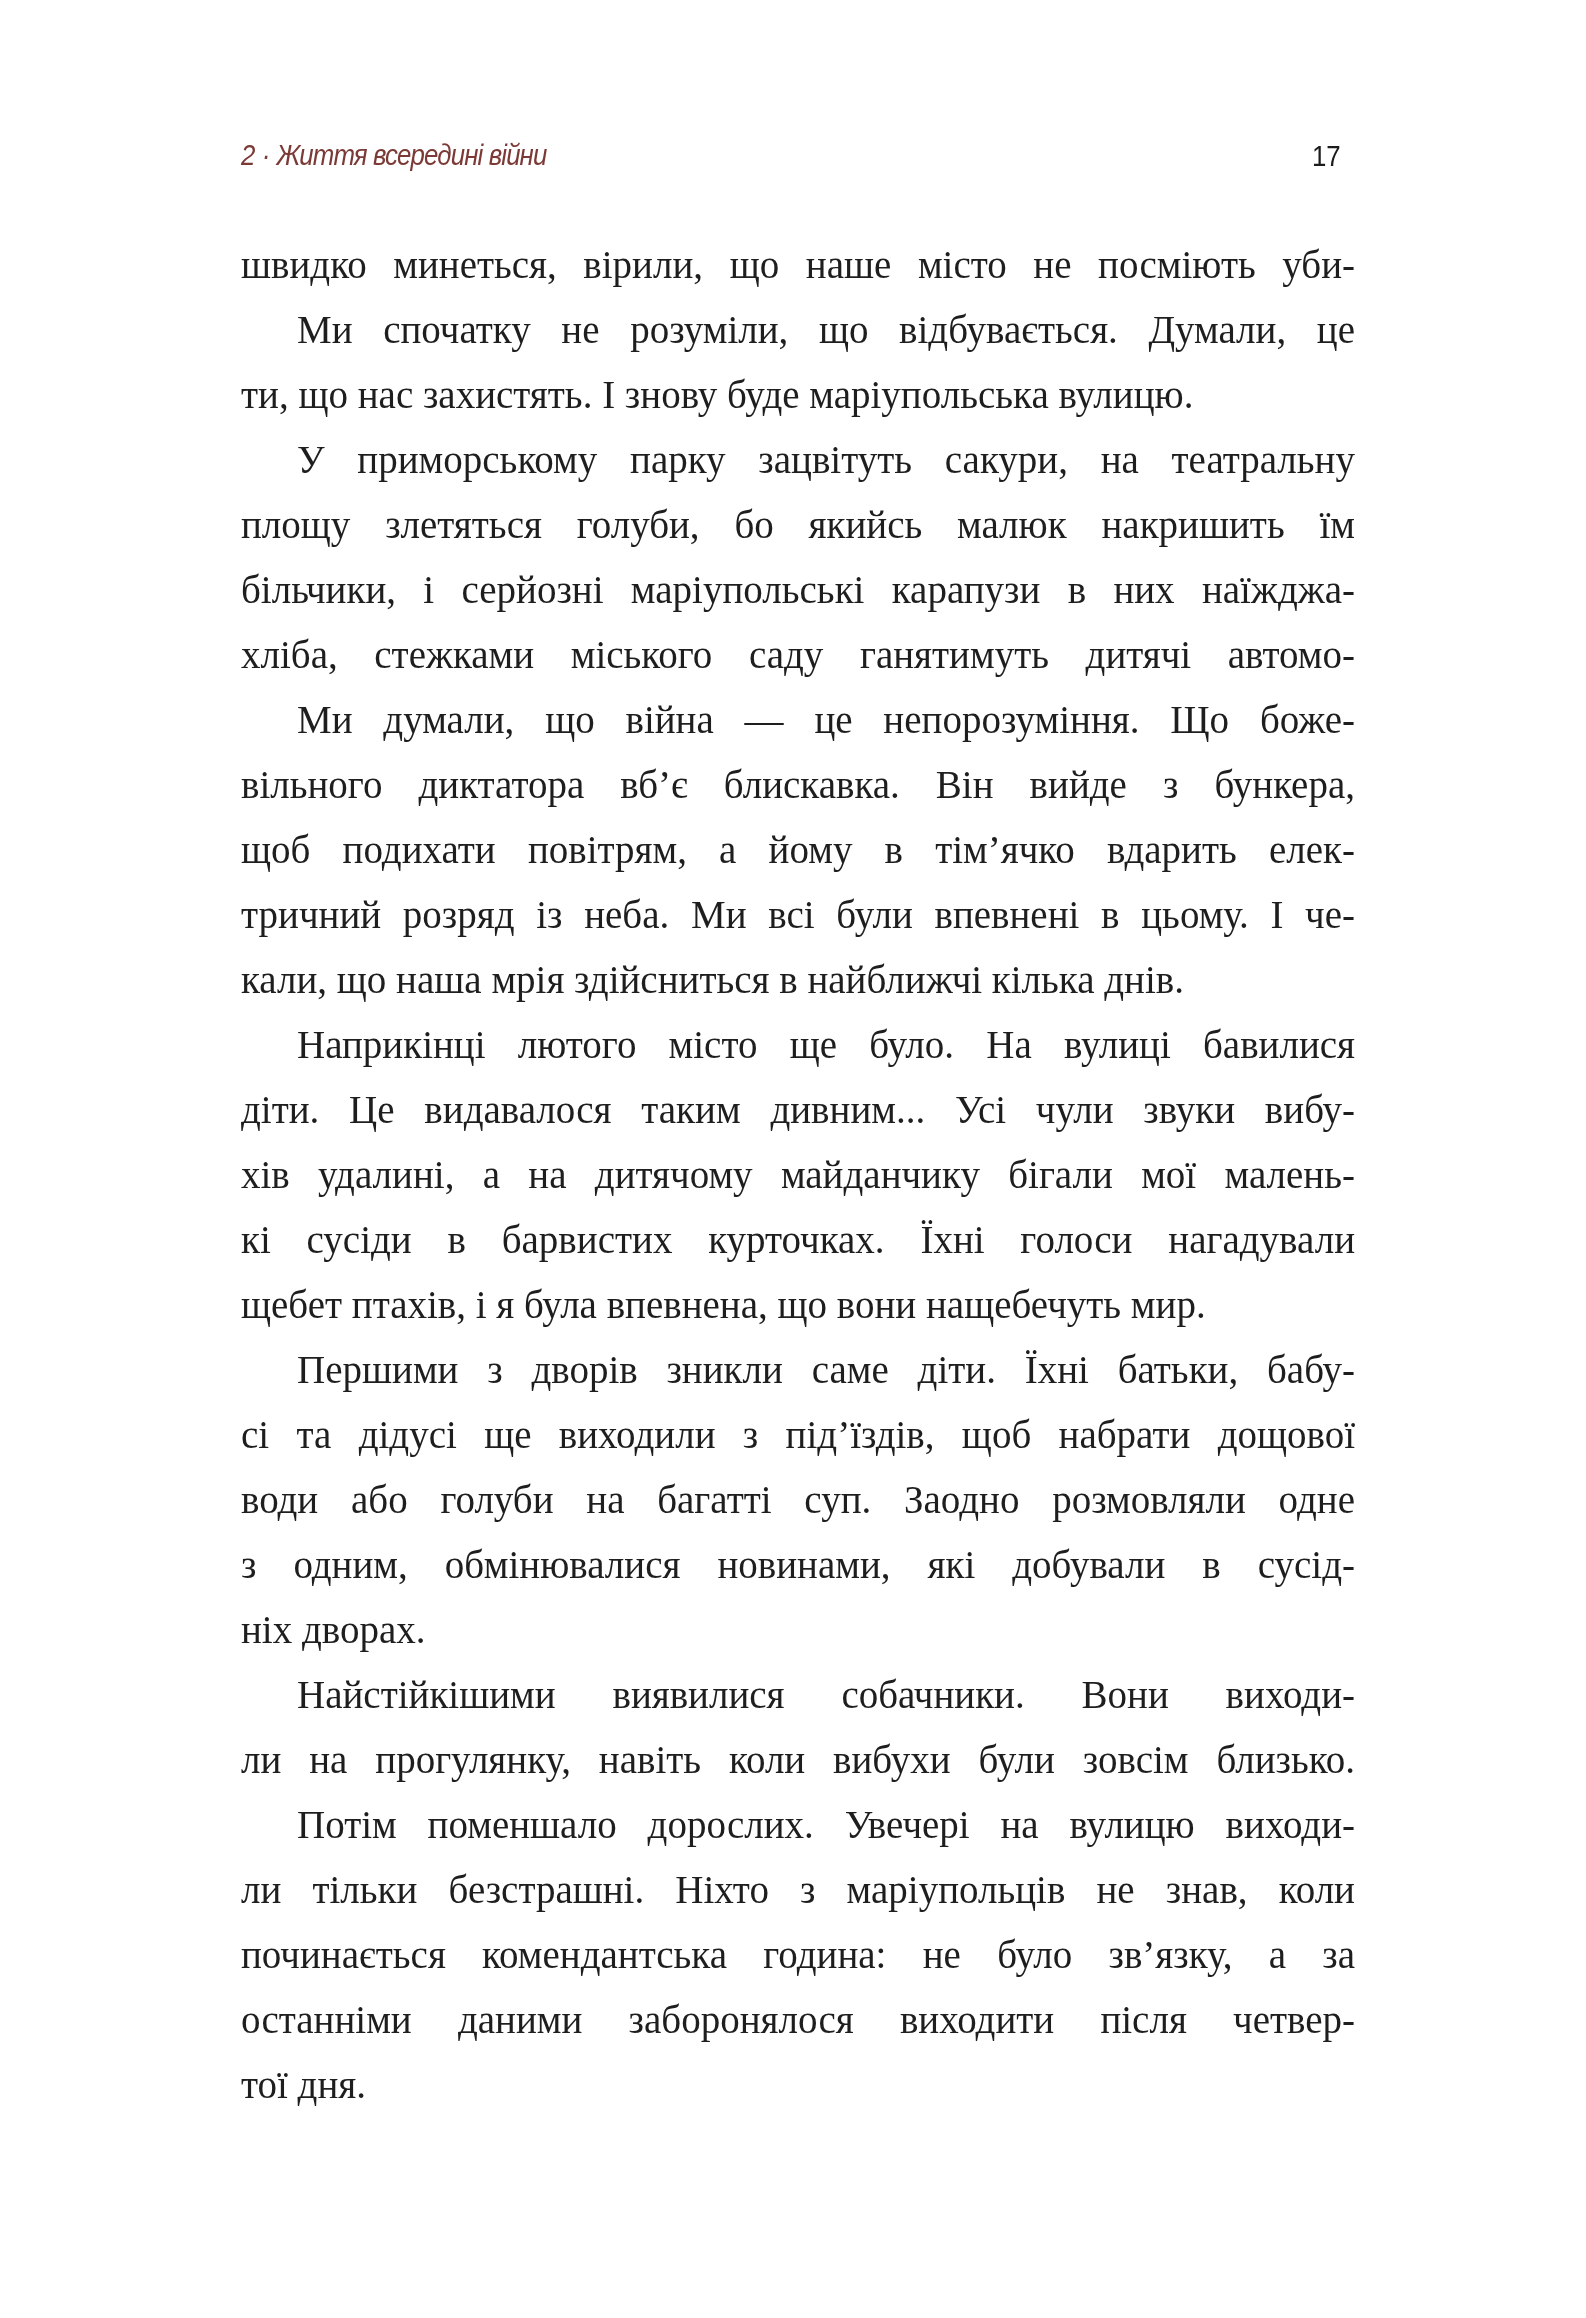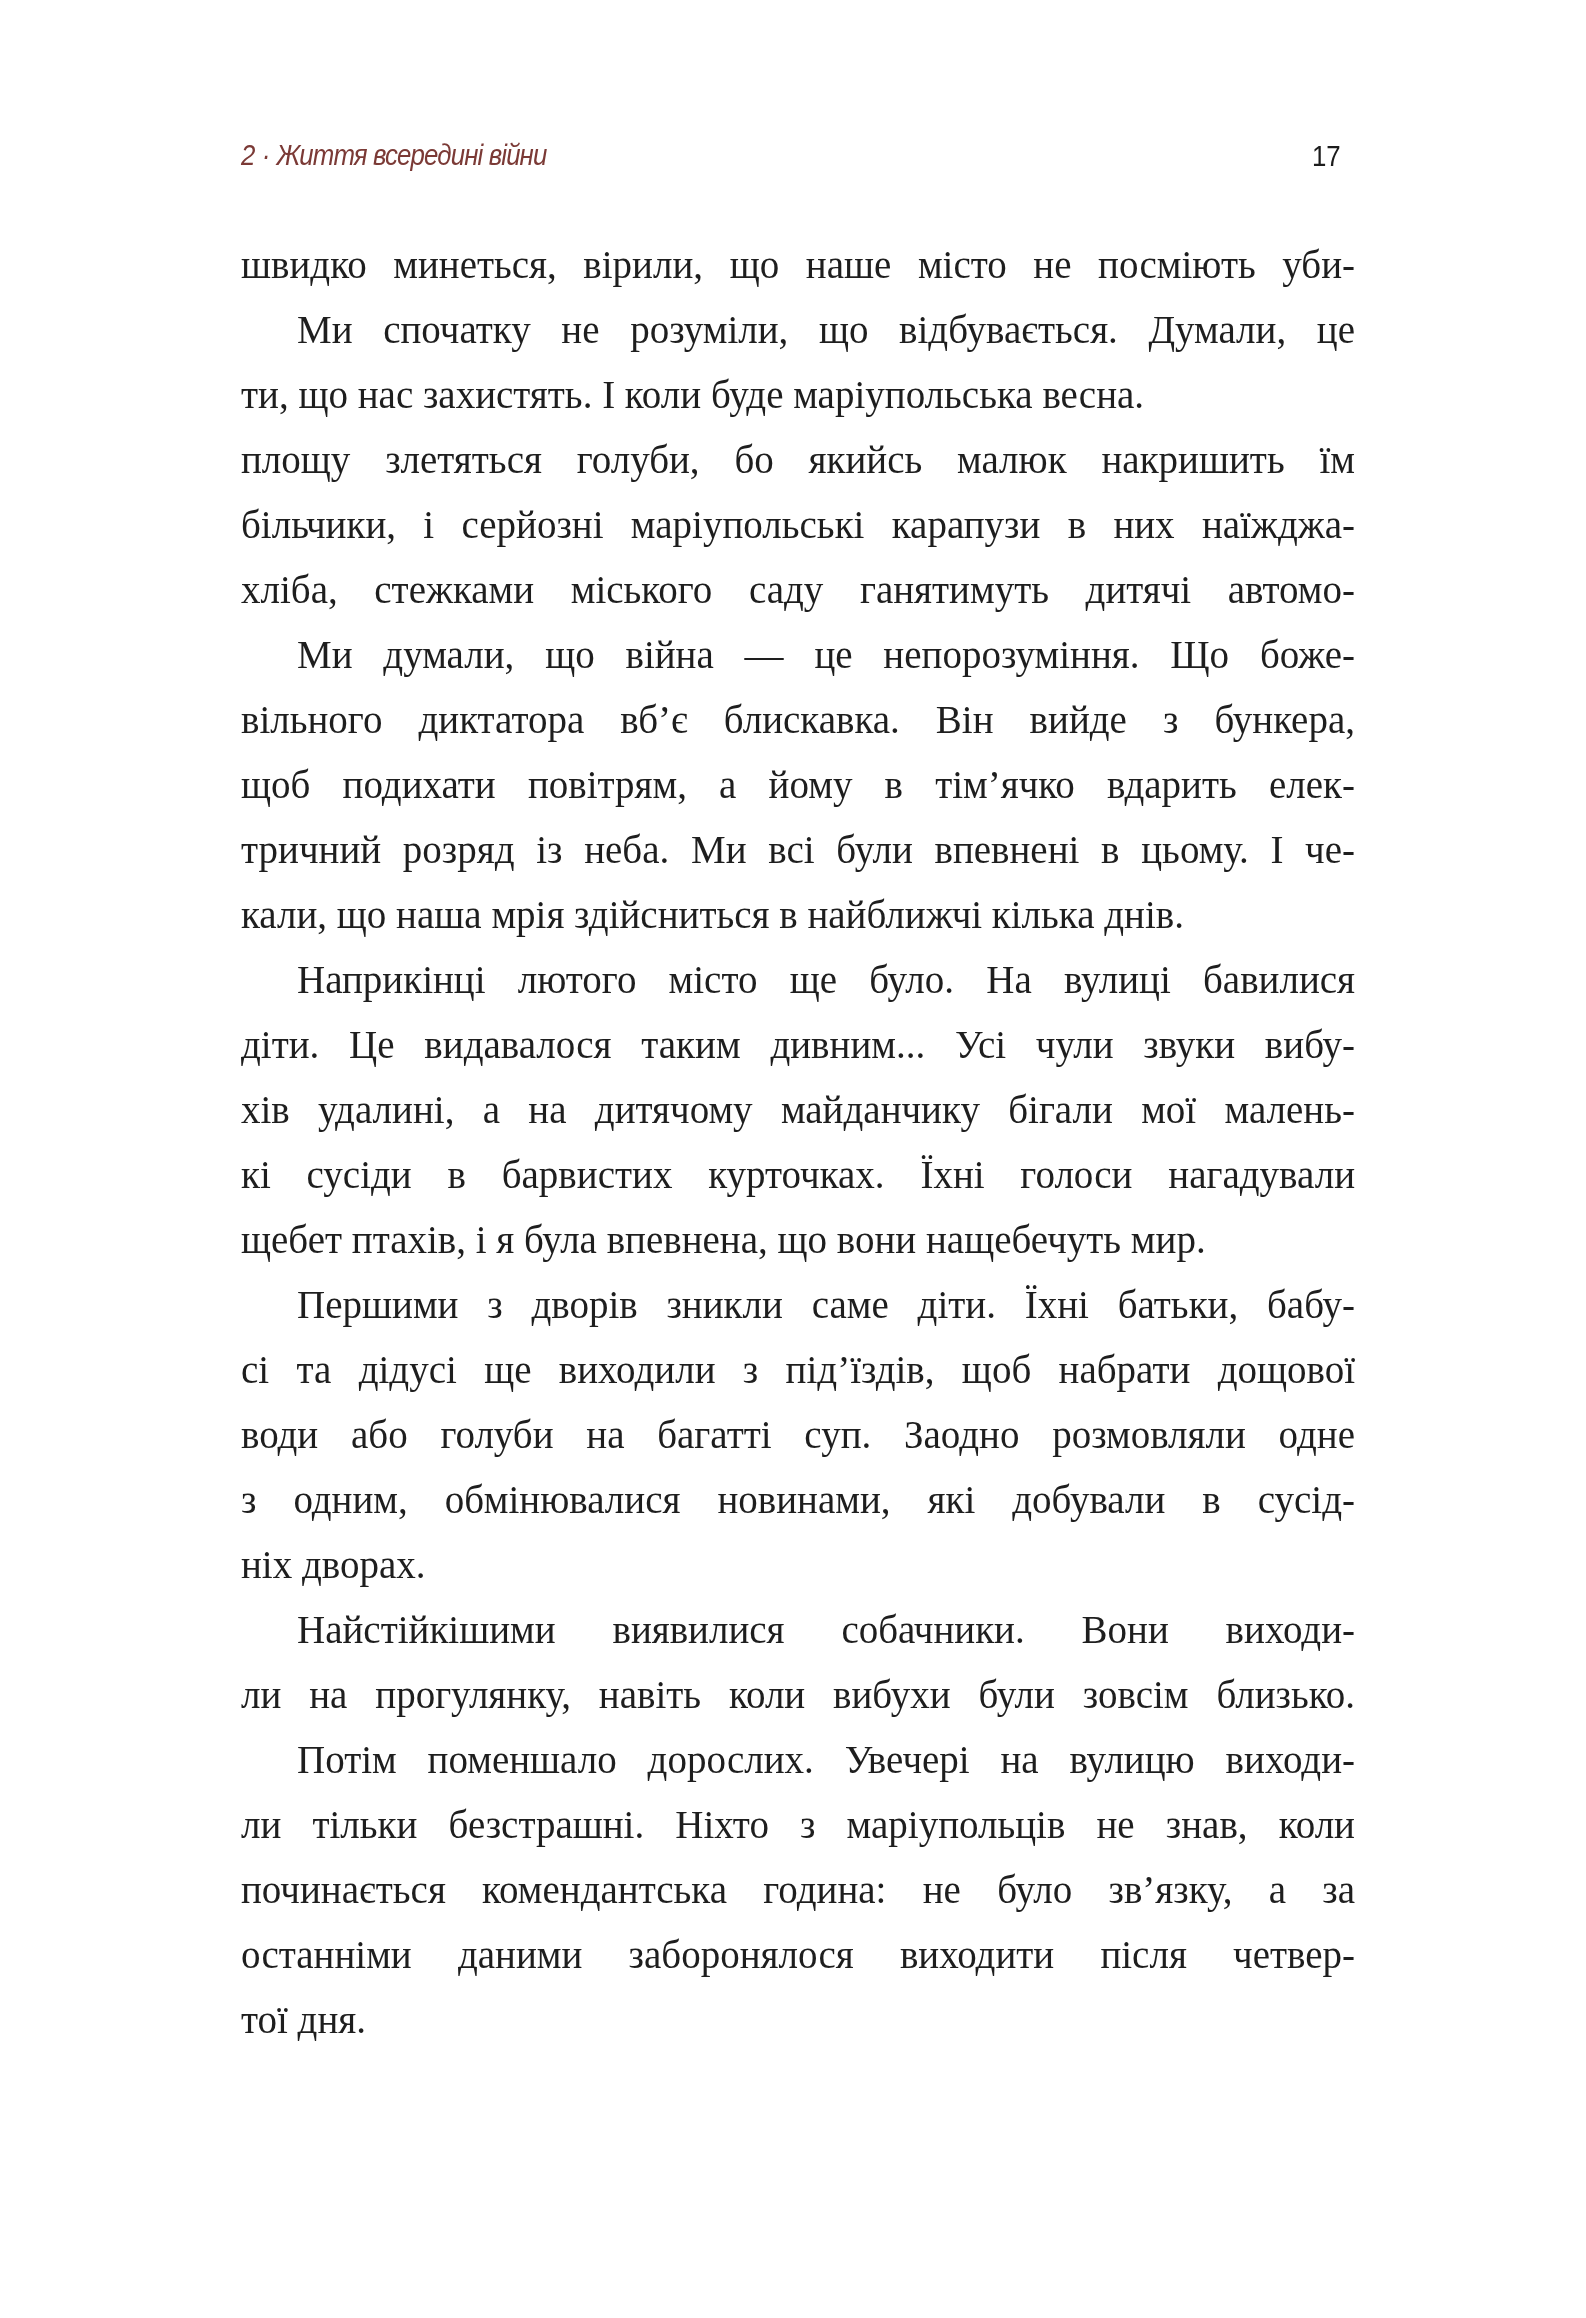--- a/index.html
+++ b/index.html
@@ -75,24 +75,25 @@
     <span>2</span><span class="sep">·</span><span>Життя всередині війни</span>
   </div>
 
   <div class="page-number">17</div>
 
   <div class="body-text">
 
     <p class="para">
       <span class="line" style="text-align-last: justify; white-space: normal;">швидко минеться, вірили, що наше місто не посміють уби-</span>
       <span class="line first" style="text-align-last: justify; white-space: normal;">Ми спочатку не розуміли, що відбувається. Думали, це</span>
-      <span class="line last">ти, що нас захистять. І коли буде маріупольська весна.</span>
+      <span class="line last">ти, що нас захистять. І знову буде маріупольська вулицю.</span>
     </p>
 
     <p class="para">
+      <span class="line first" style="text-align-last: justify; white-space: normal;">У приморському парку зацвітуть сакури, на театральну</span>
       <span class="line" style="text-align-last: justify; white-space: normal;">площу злетяться голуби, бо якийсь малюк накришить їм</span>
       <span class="line" style="text-align-last: justify; white-space: normal;">більчики, і серйозні маріупольські карапузи в них наїжджа-</span>
       <span class="line" style="text-align-last: justify; white-space: normal;">хліба, стежками міського саду ганятимуть дитячі автомо-</span>
     </p>
 
     <p class="para">
       <span class="line first" style="text-align-last: justify; white-space: normal;">Ми думали, що війна — це непорозуміння. Що боже-</span>
       <span class="line" style="text-align-last: justify; white-space: normal;">вільного диктатора вб’є блискавка. Він вийде з бункера,</span>
       <span class="line" style="text-align-last: justify; white-space: normal;">щоб подихати повітрям, а йому в тім’ячко вдарить елек-</span>
       <span class="line" style="text-align-last: justify; white-space: normal;">тричний розряд із неба. Ми всі були впевнені в цьому. І че-</span>

